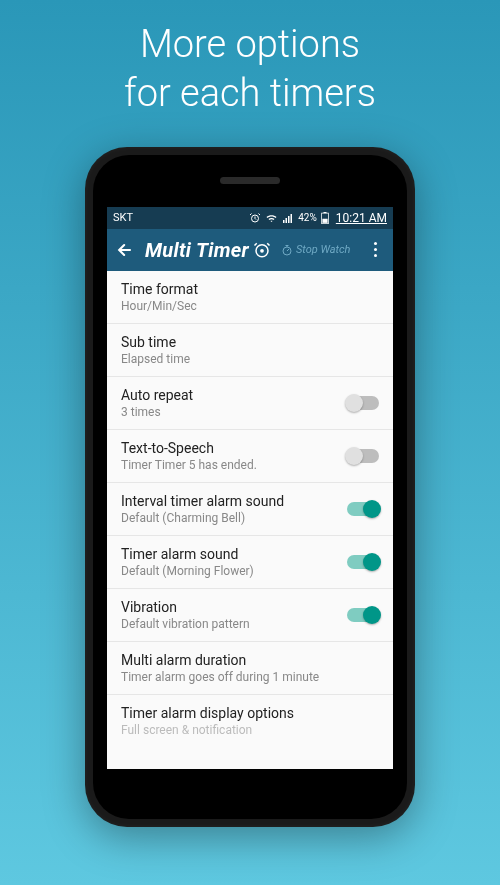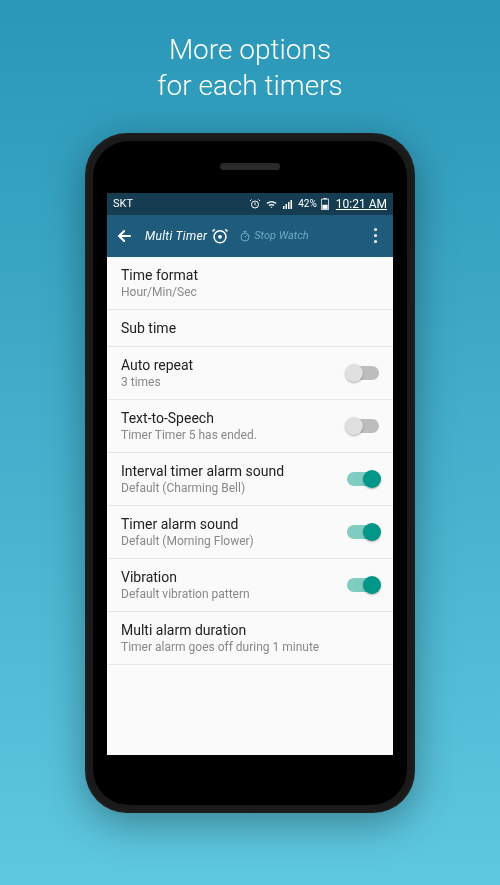--- a/index.html
+++ b/index.html
@@ -8,24 +8,24 @@
     height: 885px;
     background: linear-gradient(180deg, #2a97b8 0%, #5ec8e0 100%);
     font-family: -apple-system, BlinkMacSystemFont, "Segoe UI", Roboto, Helvetica, Arial, sans-serif;
     display: flex;
     flex-direction: column;
     align-items: center;
     overflow: hidden;
   }
   .promo-title {
     color: #fff;
-    font-size: 28px;
+    font-size: 38px;
     font-weight: 300;
     text-align: center;
-    margin-top: 32px;
+    margin-top: 20px;
     line-height: 1.3;
   }
   .phone {
     margin-top: 28px;
     width: 330px;
     height: 680px;
     background: #1a1a1a;
     border-radius: 42px;
     padding: 8px;
     box-shadow: 0 10px 40px rgba(0,0,0,0.35), inset 0 0 6px rgba(255,255,255,0.05);
@@ -86,21 +86,21 @@
   .appbar {
     height: 42px;
     background: #1e5b7c;
     color: #fff;
     display: flex;
     align-items: center;
     padding: 0 6px 0 4px;
     gap: 6px;
   }
   .back-btn { width: 28px; height: 28px; display: flex; align-items: center; justify-content: center; }
-  .app-title { font-size: 12px; font-style: italic; font-weight: 400; letter-spacing: 0.3px; display: flex; align-items: center; gap: 4px; justify-content: center; }
+  .app-title { font-size: 20px; font-style: italic; font-weight: 700; letter-spacing: 0.3px; display: flex; align-items: center; gap: 4px; justify-content: center; }
   .sub-tab { font-size: 11px; font-style: italic; color: #6fa9c4; display: flex; align-items: center; gap: 3px; margin-left: 4px; }
   .appbar .grow { flex: 1; }
   .menu-btn { width: 24px; height: 28px; display: flex; flex-direction: column; align-items: center; justify-content: center; gap: 3px; }
   .menu-dot { width: 3px; height: 3px; background: #fff; border-radius: 50%; }
 
   .list { flex: 1; background: #fafafa; overflow: hidden; }
   .row {
     padding: 10px 14px;
     border-bottom: 1px solid #e6e6e6;
     display: flex;
@@ -211,20 +211,21 @@
       <div class="list" id="settings-list">
           <div class="row">
             <div class="row-text">
               <div class="row-title">Time format</div>
               <div class="row-sub">Hour/Min/Sec</div>
             </div>
           </div>
           <div class="row">
             <div class="row-text">
               <div class="row-title">Sub time</div>
+              <div class="row-sub">Elapsed time</div>
             </div>
           </div>
           <div class="row">
             <div class="row-text">
               <div class="row-title">Auto repeat</div>
               <div class="row-sub">3 times</div>
             </div>
             <div class="toggle off">
               <div class="knob"></div>
             </div>
@@ -262,20 +263,26 @@
               <div class="row-sub">Default vibration pattern</div>
             </div>
             <div class="toggle on">
               <div class="knob"></div>
             </div>
           </div>
           <div class="row">
             <div class="row-text">
               <div class="row-title">Multi alarm duration</div>
               <div class="row-sub">Timer alarm goes off during 1 minute</div>
+            </div>
+          </div>
+          <div class="row last-cut">
+            <div class="row-text">
+              <div class="row-title">Timer alarm display options</div>
+              <div class="row-sub">Full screen &amp; notification</div>
             </div>
           </div>
         </div>
 
     </div>
 
     <div class="phone-bottom"></div>
   </div>
 </div>
 

